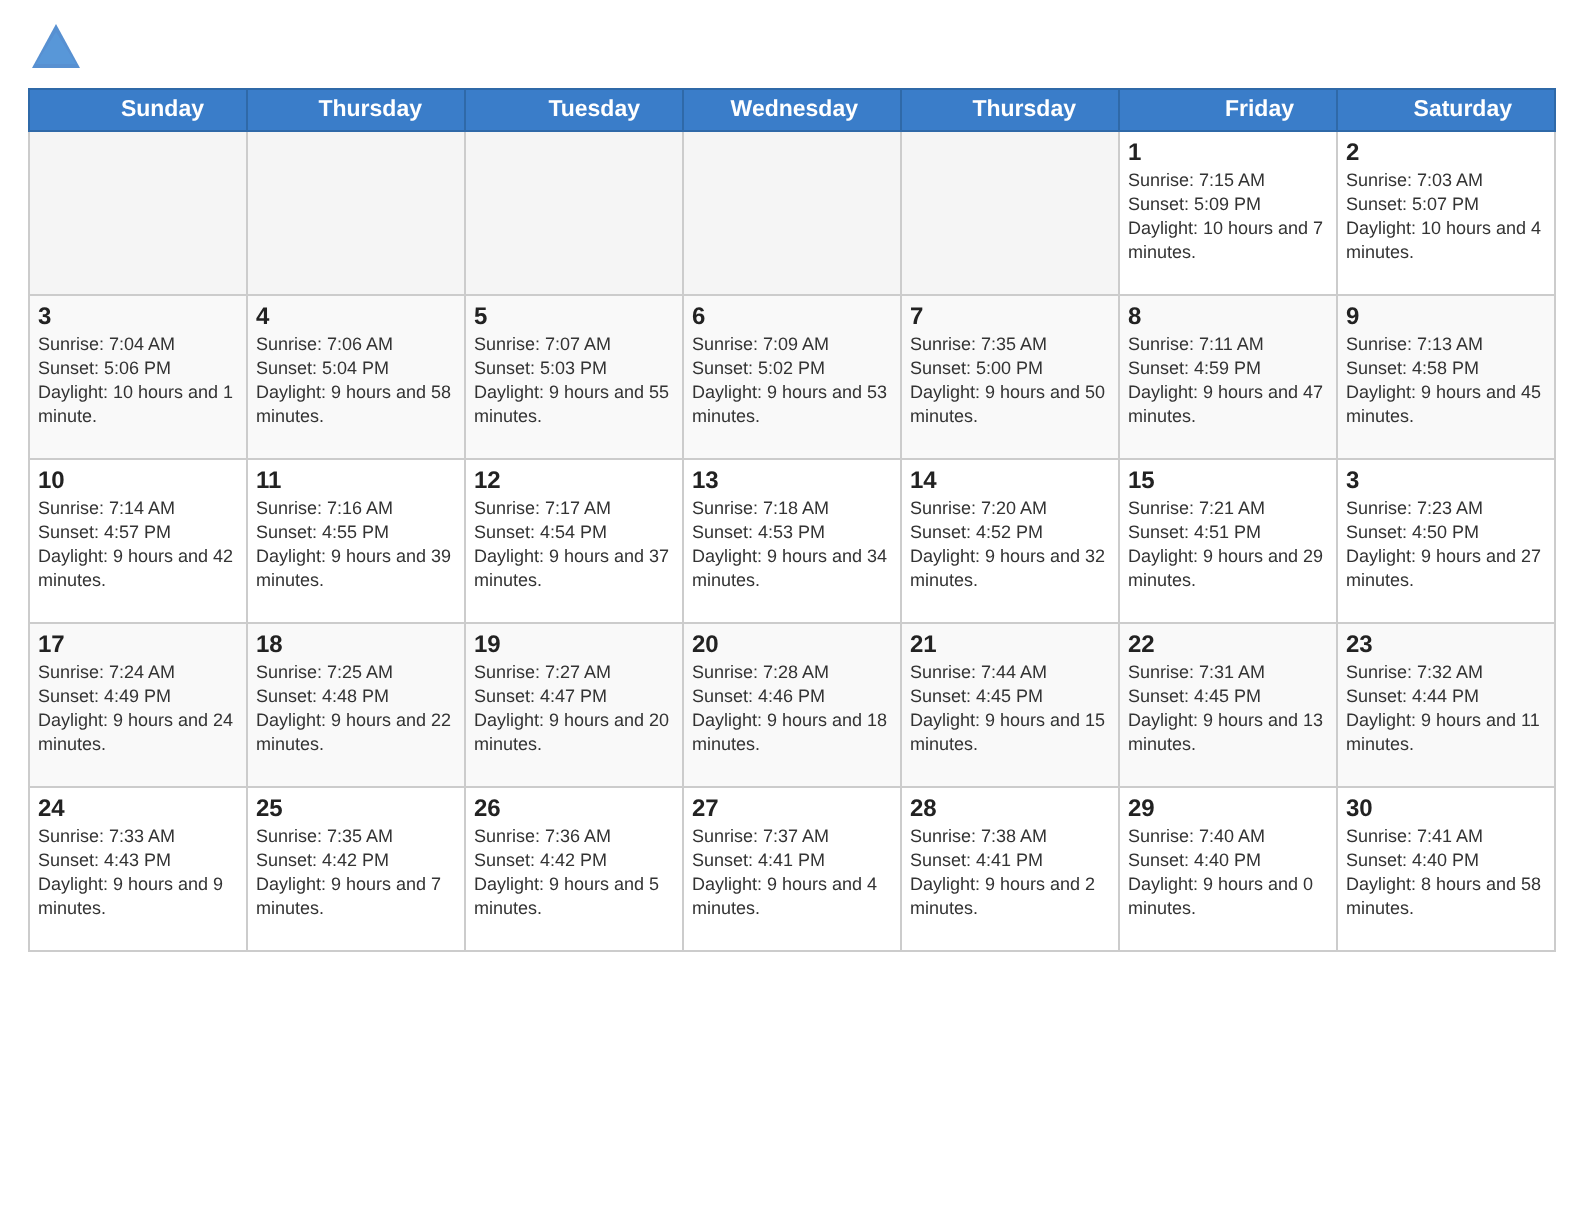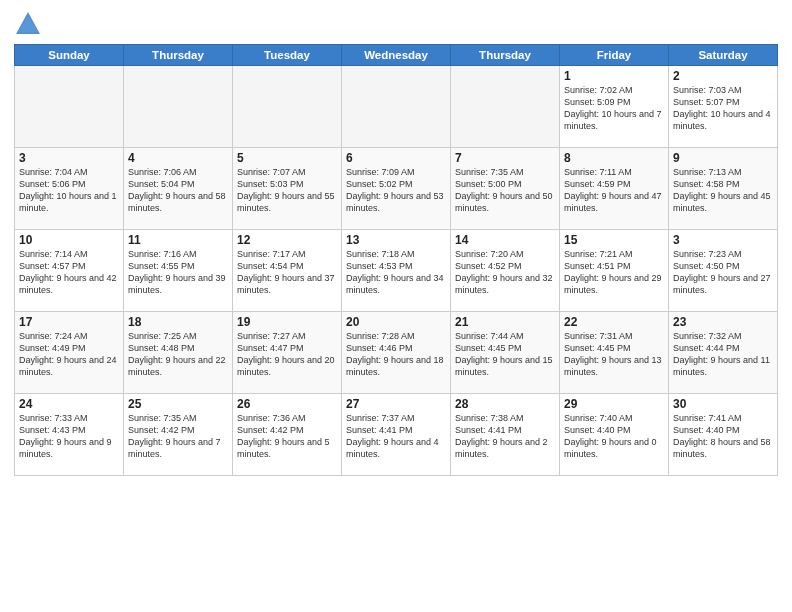--- a/index.html
+++ b/index.html
@@ -60,21 +60,21 @@
     .calendar {
       width: 100%;
       border-collapse: collapse;
     }
     .calendar th {
       background: #3a7dc9;
       color: #fff;
       font-size: 11.5px;
       font-weight: bold;
       padding: 4px 21px;
-      text-align: center;
+      text-align: right;
       border: 1px solid #2f69a8;
     }
     .calendar td {
       vertical-align: top;
       border: 1px solid #ccc;
       padding: 3px 4px;
       width: calc(100% / 7);
       background: #fff;
       font-size: 9.5px;
       color: #333;
@@ -137,21 +137,21 @@
     </thead>
     <tbody id="calendar-body">
     <tr class="week-row">
           <td class="empty"></td>
           <td class="empty"></td>
           <td class="empty"></td>
           <td class="empty"></td>
           <td class="empty"></td>
           <td>
             <span class="day-number">1</span>
-            <div class="day-info">Sunrise: 7:02 AM
+            <div class="day-info">Sunrise: 7:15 AM
 Sunset: 5:09 PM
 Daylight: 10 hours
 and 7 minutes.</div>
           </td>
           <td>
             <span class="day-number">2</span>
             <div class="day-info">Sunrise: 7:03 AM
 Sunset: 5:07 PM
 Daylight: 10 hours
 and 4 minutes.</div>

